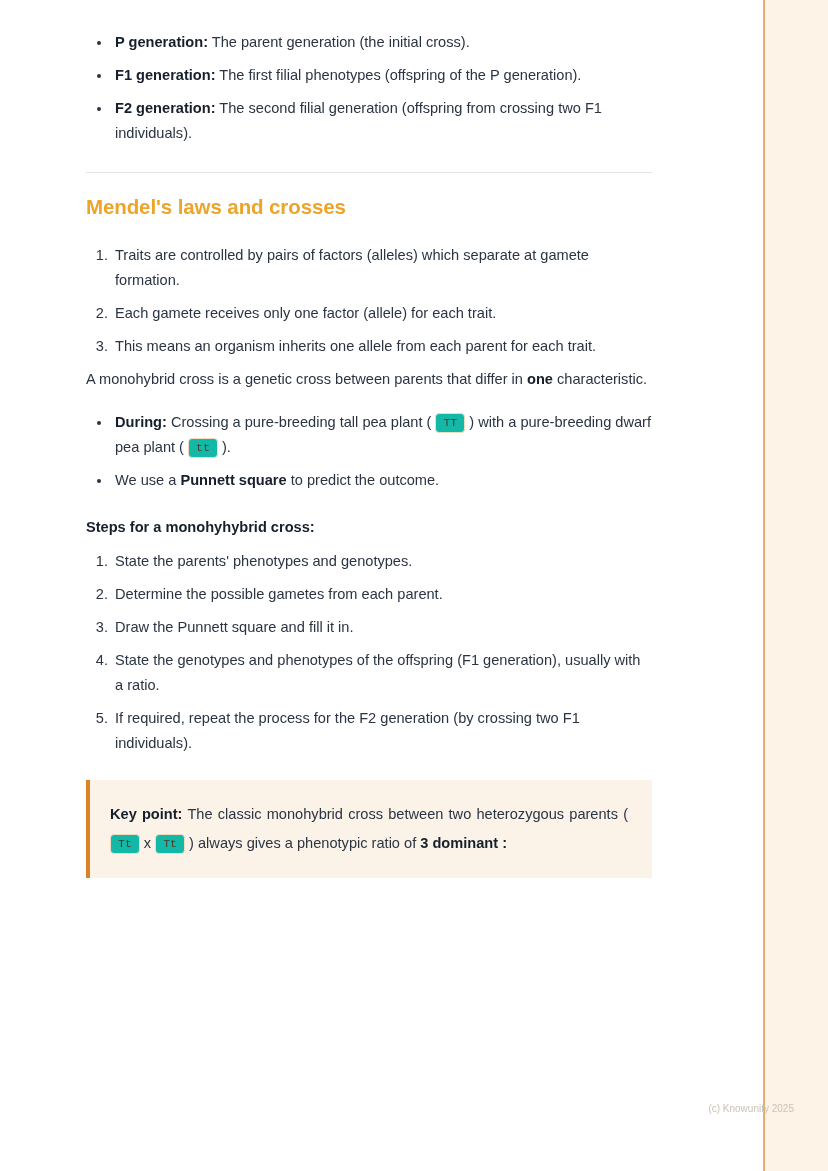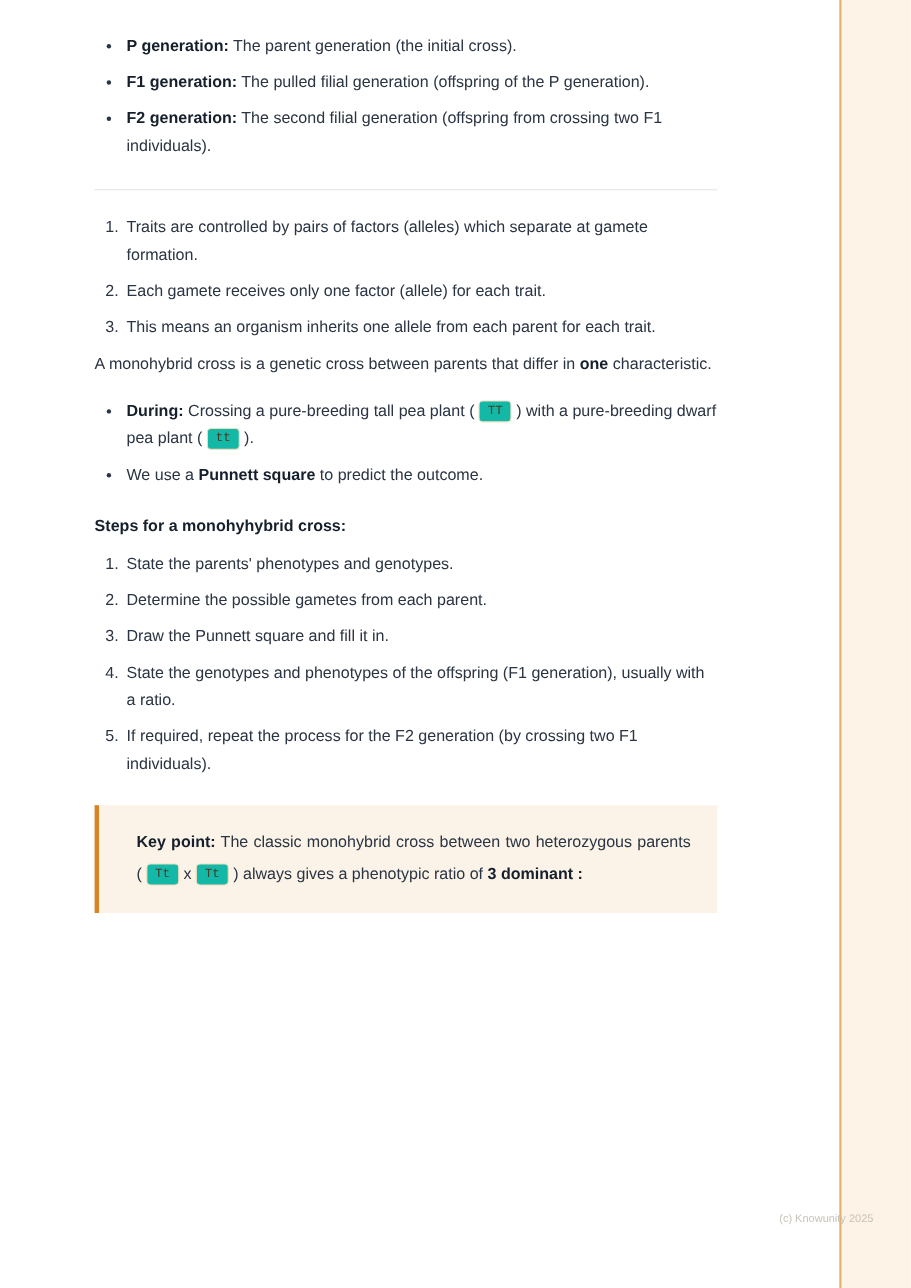--- a/index.html
+++ b/index.html
@@ -98,21 +98,21 @@
   .steps-title {
     font-size: 14.6px;
     font-weight: bold;
     color: #16202c;
     margin: 0 0 14px 0;
   }
   .keypoint {
     position: relative;
     background: #fbf3e8;
     border-left: 4px solid #d98324;
-    padding: 20px 24px 20px 34px;
+    padding: 20px 24px 20px 20px;
     margin-top: 24px;
   }
   .keypoint p {
     margin: 0;
     font-size: 14.6px;
     line-height: 29px;
     color: #2a3442;
     text-align: justify;
   }
   .watermark {
@@ -134,29 +134,30 @@
   <div class="right-strip"></div>
   <div class="right-strip-line"></div>
 
   <div class="content">
 
     <ul class="bullets">
       <li>
         <span class="b">P generation:</span><span> The parent generation (the initial cross).</span>
       </li>
       <li>
-        <span class="b">F1 generation:</span><span> The pulled filial generation (offspring of the P generation).</span>
+        <span class="b">F1 generation:</span><span> The first filial phenotypes (offspring of the P generation).</span>
       </li>
       <li>
         <span class="b">F2 generation:</span><span> The second filial generation (offspring from crossing two F1 individuals).</span>
       </li>
     </ul>
 
     <hr class="sep">
 
+    <h2 class="section">Mendel's laws and crosses</h2>
 
 
 
     <ol class="numbers mb-lg">
       <li>Traits are controlled by pairs of factors (alleles) which separate at gamete formation.</li>
       <li>Each gamete receives only one factor (allele) for each trait.</li>
       <li>This means an organism inherits one allele from each parent for each trait.</li>
     </ol>
 
 

